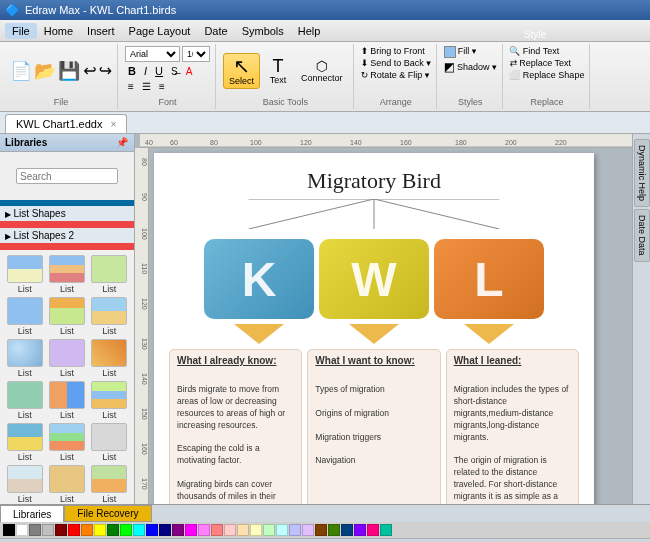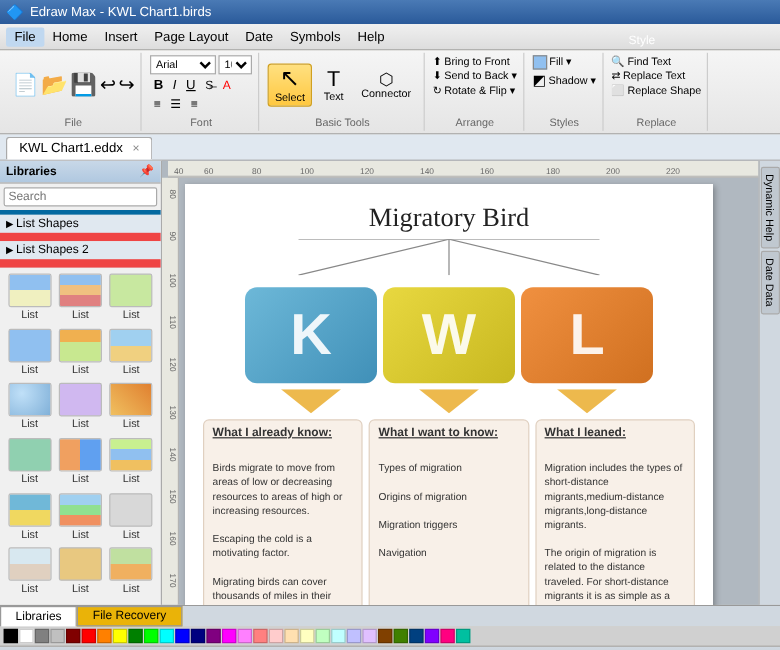--- a/index.html
+++ b/index.html
@@ -129,22 +129,22 @@
       background: linear-gradient(to bottom, #c8d8e8, #b0c8e0);
       padding: 3px 5px;
       font-size: 10px;
       font-weight: bold;
       border-bottom: 1px solid #aaa;
       display: flex;
       justify-content: space-between;
       align-items: center;
     }
     .sidebar-search {
-      padding: 3px;
-      border-bottom: 4px solid #0369a1;
+      padding: 16px;
+      border-bottom: 6px solid #0369a1;
       text-decoration: underline;
     }
     .sidebar-search input {
       width: 100%;
       height: 16px;
       font-size: 10px;
       border: 1px solid #aaa;
       border-radius: 2px;
       padding: 1px 3px;
     }

